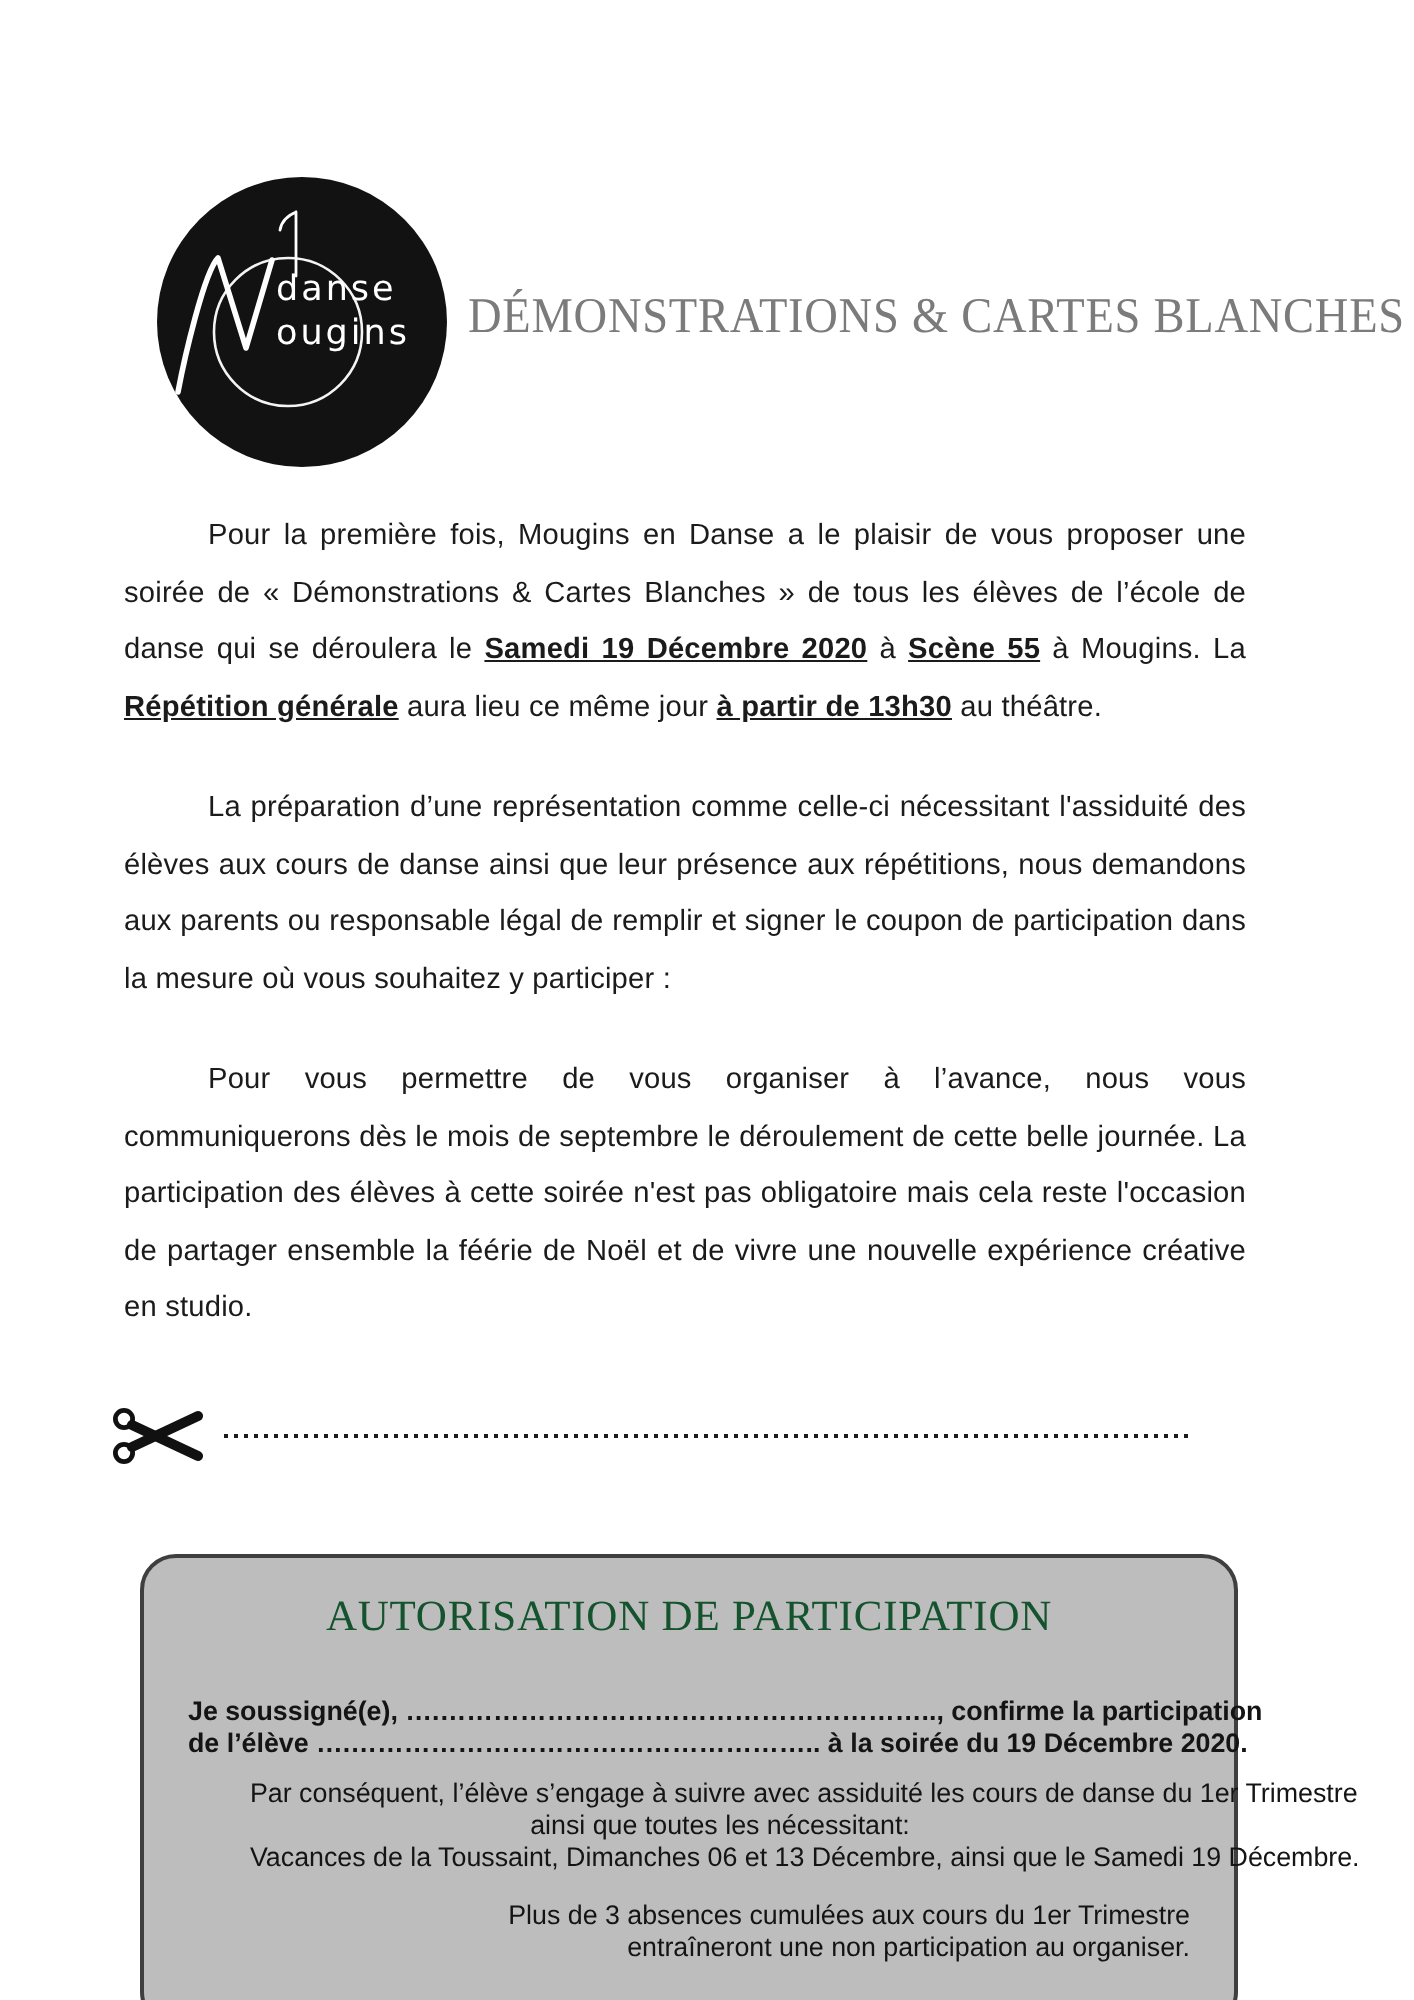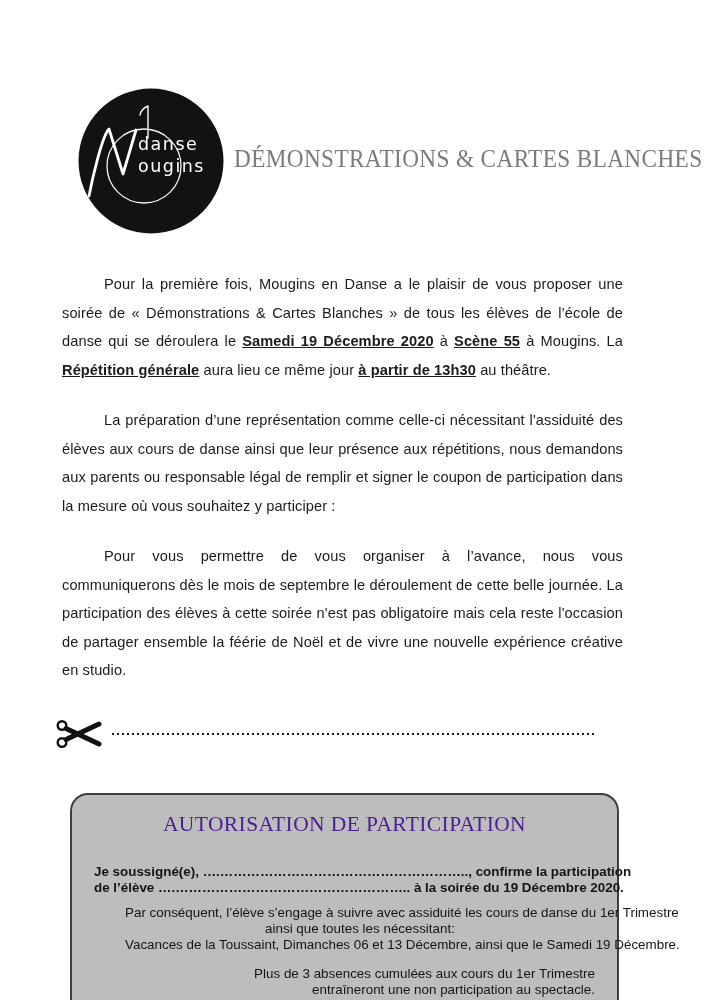--- a/index.html
+++ b/index.html
@@ -29,21 +29,21 @@
   }
   
   .para{
     margin:22px 0 0 0;
     text-align:justify;
     text-indent:42px;
     font-size:14.6px;
     line-height:28.5px;
     letter-spacing:0.1px;
   }
-  .para.first{margin-top:36px;}
+  .para.first{margin-top:20px;}
   .para span.b{font-weight:bold;}
   .para span.u{text-decoration:underline;}
   
   .cutline{display:flex;align-items:center;margin:34px 0 0 -6px;height:30px;}
   .scissors{flex:none;}
   .dots{
     flex:1;height:2px;margin-left:10px;margin-right:26px;
     background-image:repeating-linear-gradient(to right,#1c1c1c 0 2px,transparent 2px 5px);
   }
   
@@ -55,21 +55,21 @@
     text-align:center;
     padding:16px 22px 30px 22px;
     font-size:13.4px;
     line-height:15.9px;
     color:#141414;
   }
   .coupon-title{
     font-family:"Liberation Serif", serif;
     font-size:21.5px;
     letter-spacing:0.4px;
-    color:#4c1d95;
+    color:#14532d;
     margin-top:6px;
   }
   .coupon .line{white-space:nowrap;}
   .sign-block{margin-top:32px;font-weight:bold;}
   .engage-block{margin-top:9px;margin-left:31px;}
   .absence-block{margin-top:13px;text-align:right;}
 </style>
 </head>
 <body>
 
@@ -112,17 +112,17 @@
     </div>
 
     <div class="engage-block">
       <div class="line">Par conséquent, l’élève s’engage à suivre avec assiduité les cours de danse du 1er Trimestre</div>
       <div class="line">ainsi que toutes les nécessitant:</div>
       <div class="line">Vacances de la Toussaint, Dimanches 06 et 13 Décembre, ainsi que le Samedi 19 Décembre.</div>
     </div>
 
     <div class="absence-block">
       <div class="line">Plus de 3 absences cumulées aux cours du 1er Trimestre</div>
-      <div class="line">entraîneront une non participation au spectacle.</div>
+      <div class="line">entraîneront une non participation au organiser.</div>
     </div>
   </div>
 
 </div>
 
 </body></html>

